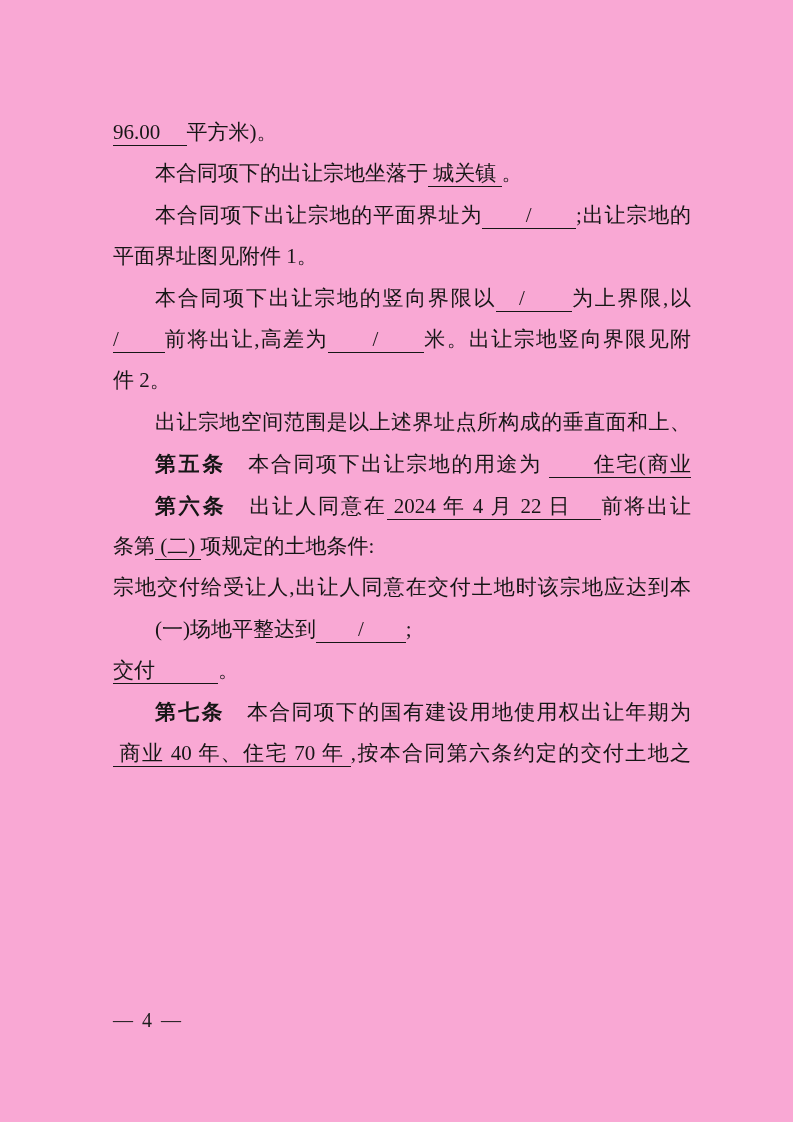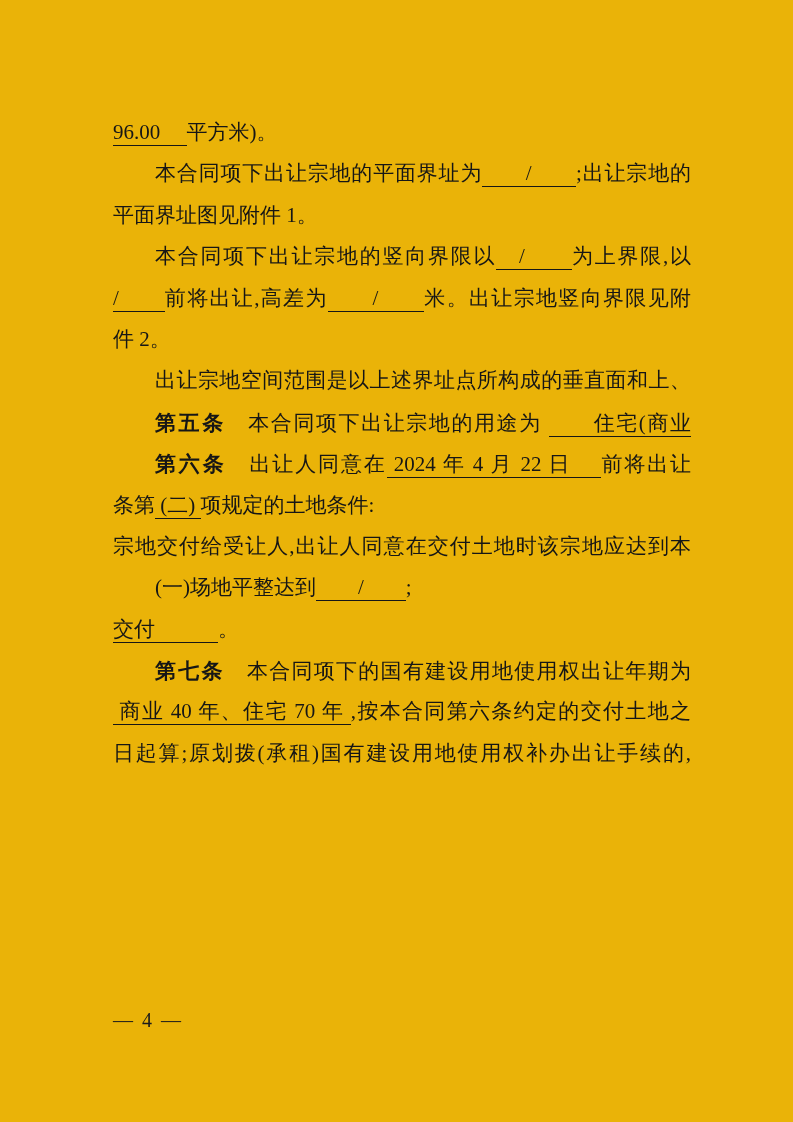--- a/index.html
+++ b/index.html
@@ -6,21 +6,21 @@
   body {
     width: 793px; height: 1122px;
     background: #ffffff;
     overflow: hidden;
     position: relative;
     font-family: "Liberation Serif", "DejaVu Serif", serif;
     color: #161616;
   }
   .page {
     position: absolute; inset: 0;
-    background: #eab308;
+    background: #f9a8d4;
   }
   .doc-text {
     position: absolute;
     left: 113px; top: 112px;
     width: 578px;
     font-size: 21px;
   }
   .line {
     height: 41.4px;
     line-height: 41.4px;
@@ -50,30 +50,30 @@
     color: #1c1c1c;
     letter-spacing: 2px;
   }
 </style>
 </head>
 <body>
 
 <div class="page">
   <div class="doc-text">
       <div class="line"><span class="u">96.00　 </span><span>平方米)。</span></div>
+      <div class="line indent"><span>本合同项下的出让宗地坐落于</span><span class="u"> 城关镇 </span><span>。</span></div>
       <div class="line indent fill"><span>本合同项下出让宗地的平面界址为</span><span class="u">　　/　　</span><span>;出让宗地的</span></div>
       <div class="line"><span>平面界址图见附件 1。</span></div>
       <div class="line indent fill"><span>本合同项下出让宗地的竖向界限以</span><span class="u">　/　　</span><span>为上界限,以</span></div>
       <div class="line fill"><span class="u">/　　</span><span>前将出让,高差为</span><span class="u">　　/　　</span><span>米。出让宗地竖向界限见附</span></div>
       <div class="line"><span>件 2。</span></div>
       <div class="line indent fill"><span>出让宗地空间范围是以上述界址点所构成的垂直面和上、</span></div>
       <div class="line indent fill"><span class="b">第五条</span><span>　本合同项下出让宗地的用途为 </span><span class="u">　　住宅(商业</span></div>
       <div class="line indent fill"><span class="b">第六条</span><span>　出让人同意在</span><span class="u"> 2024 年 4 月 22 日　 </span><span> 前将出让</span></div>
       <div class="line"><span>条第</span><span class="u"> (二) </span><span>项规定的土地条件:</span></div>
       <div class="line fill"><span>宗地交付给受让人,出让人同意在交付土地时该宗地应达到本</span></div>
       <div class="line indent"><span>(一)场地平整达到</span><span class="u">　　/　　</span><span>;</span></div>
       <div class="line"><span class="u">交付　　　</span><span>。</span></div>
       <div class="line indent fill"><span class="b">第七条</span><span>　本合同项下的国有建设用地使用权出让年期为</span></div>
       <div class="line fill"><span class="u">&nbsp;商业 40 年、住宅 70 年&nbsp;</span><span>,按本合同第六条约定的交付土地之</span></div>
-      <div class="line fill"><span>日起算;原划拨(承租)国有建设用地使用权补办出让手续的,</span></div>
     </div>
   <div class="page-number">— 4 —</div>
 </div>
 
 </body></html>

